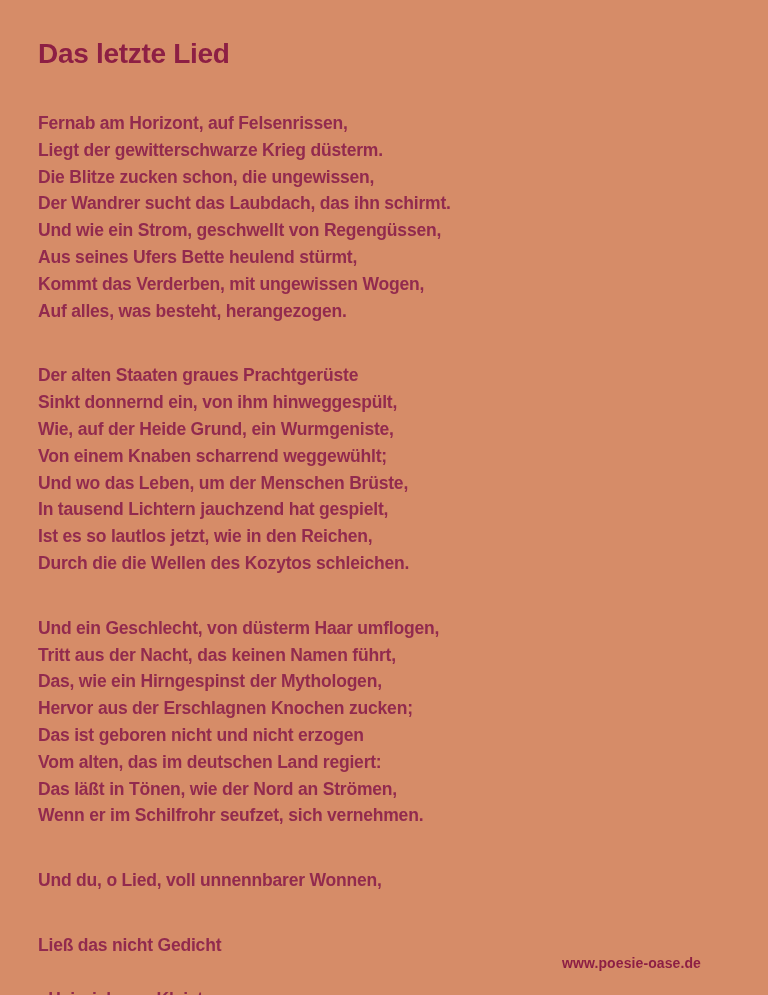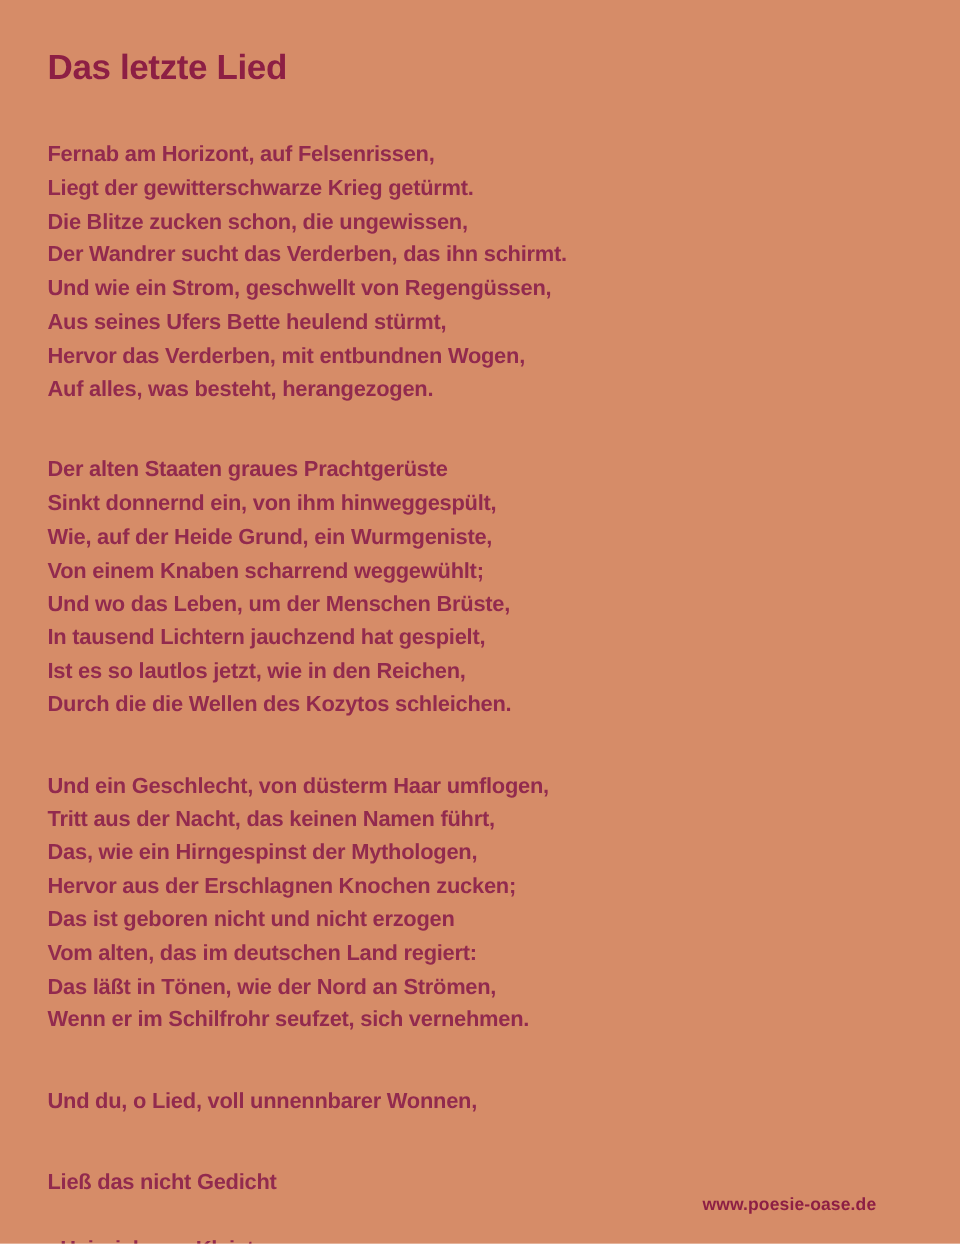--- a/index.html
+++ b/index.html
@@ -56,26 +56,26 @@
   }
 </style>
 </head>
 <body>
 
 <div class="page">
   <h1 class="title">Das letzte Lied</h1>
   <div class="poem" id="stanzas">
       <div class="stanza">
         <div class="line">Fernab am Horizont, auf Felsenrissen,</div>
-        <div class="line">Liegt der gewitterschwarze Krieg getürmt.</div>
+        <div class="line">Liegt der gewitterschwarze Krieg düsterm.</div>
         <div class="line">Die Blitze zucken schon, die ungewissen,</div>
-        <div class="line">Der Wandrer sucht das Verderben, das ihn schirmt.</div>
+        <div class="line">Der Wandrer sucht das Laubdach, das ihn schirmt.</div>
         <div class="line">Und wie ein Strom, geschwellt von Regengüssen,</div>
         <div class="line">Aus seines Ufers Bette heulend stürmt,</div>
-        <div class="line">Hervor das Verderben, mit entbundnen Wogen,</div>
+        <div class="line">Kommt das Verderben, mit ungewissen Wogen,</div>
         <div class="line">Auf alles, was besteht, herangezogen.</div>
       </div>
       <div class="stanza">
         <div class="line">Der alten Staaten graues Prachtgerüste</div>
         <div class="line">Sinkt donnernd ein, von ihm hinweggespült,</div>
         <div class="line">Wie, auf der Heide Grund, ein Wurmgeniste,</div>
         <div class="line">Von einem Knaben scharrend weggewühlt;</div>
         <div class="line">Und wo das Leben, um der Menschen Brüste,</div>
         <div class="line">In tausend Lichtern jauchzend hat gespielt,</div>
         <div class="line">Ist es so lautlos jetzt, wie in den Reichen,</div>

